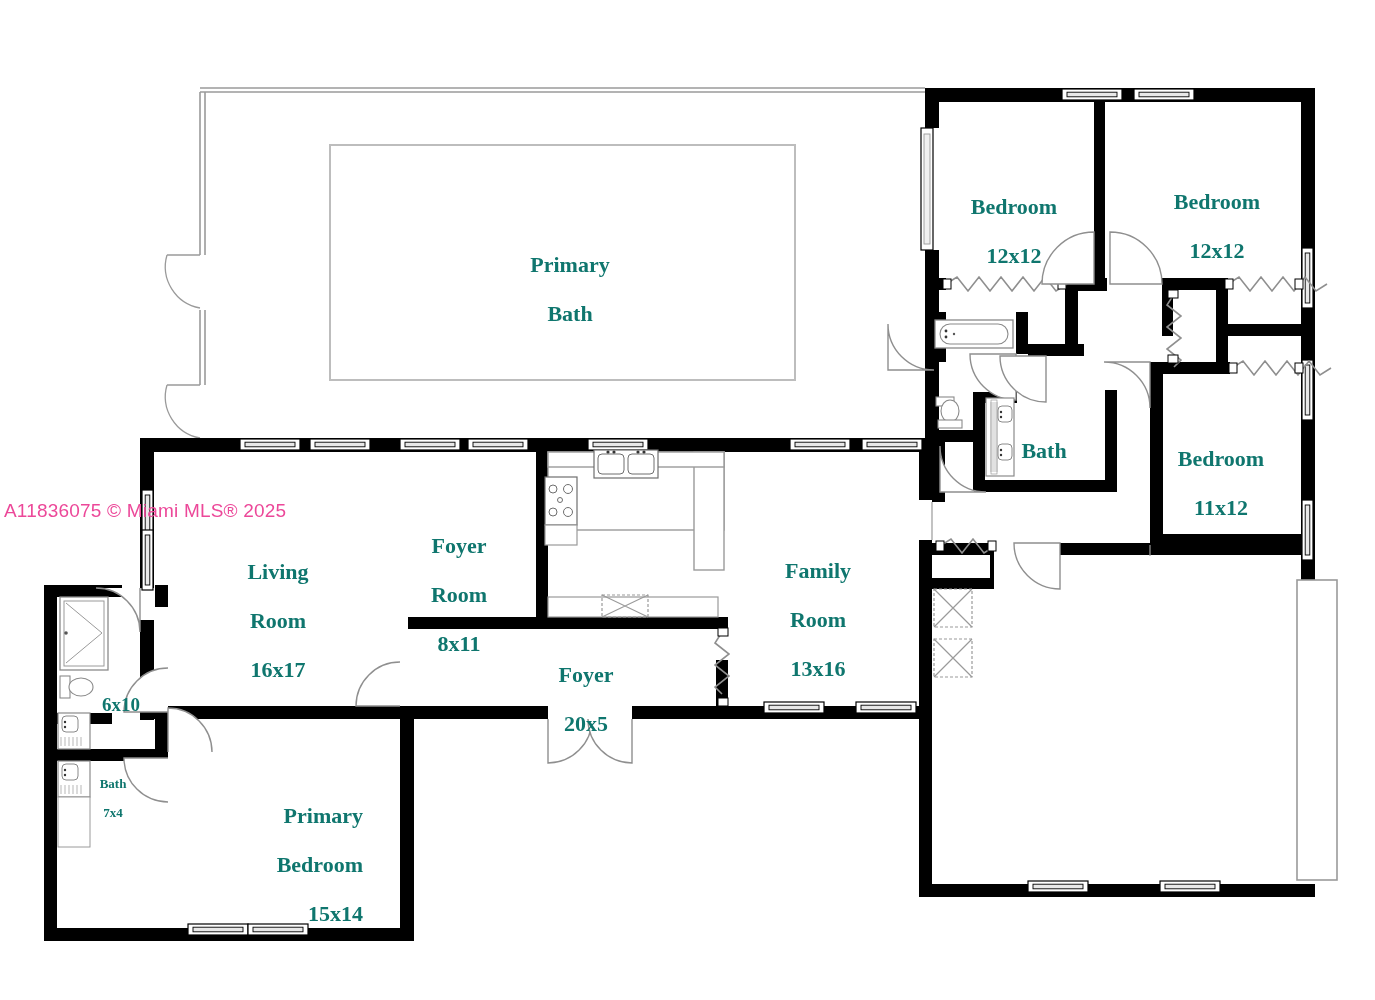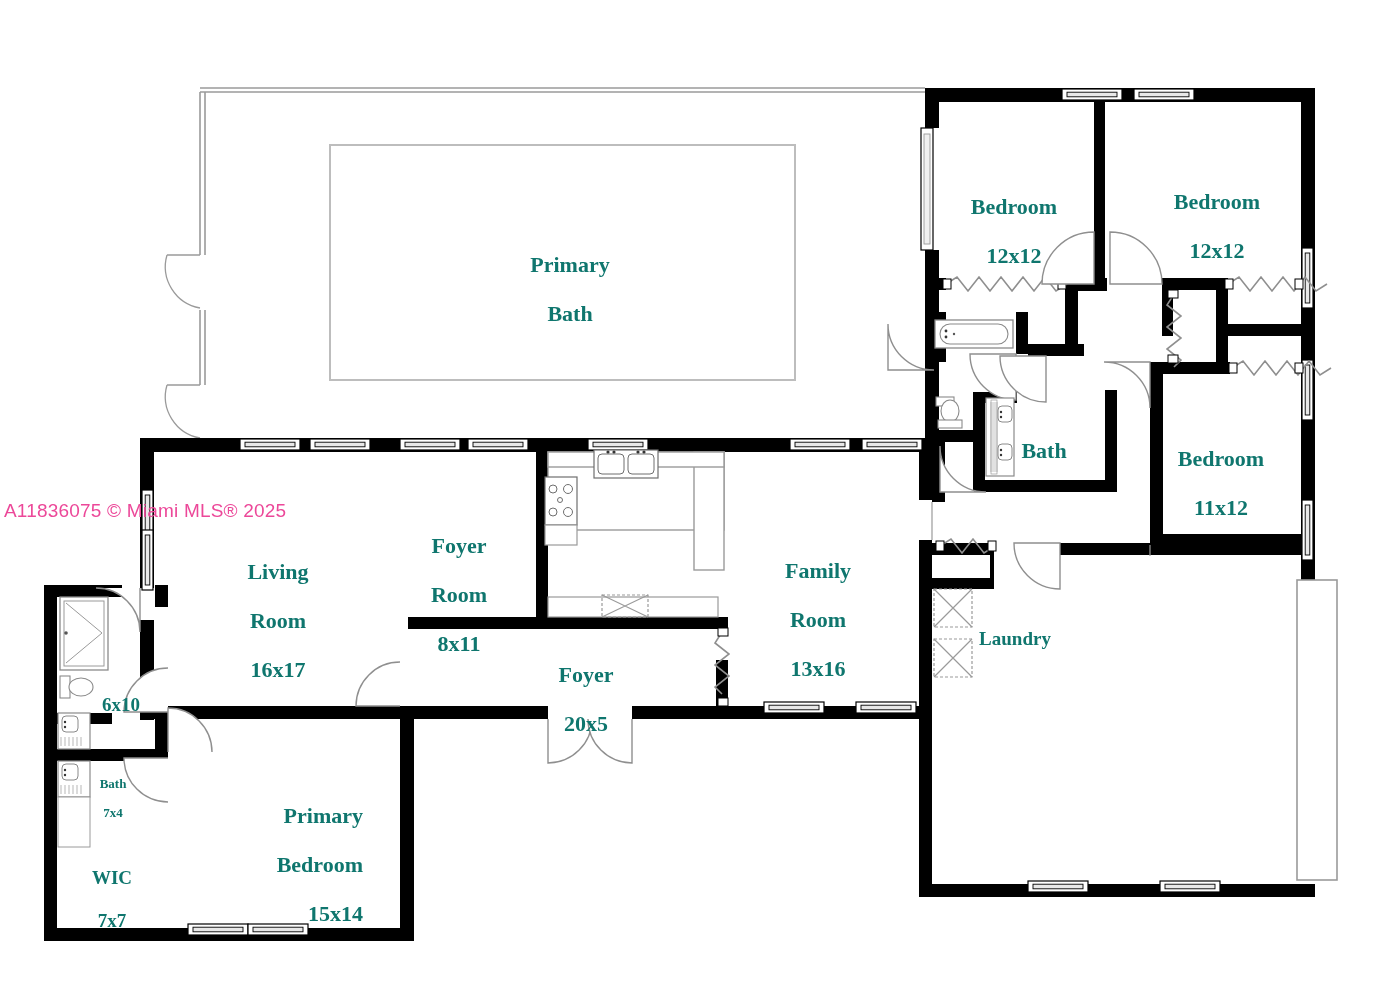--- a/index.html
+++ b/index.html
@@ -354,40 +354,33 @@
   <span>Family</span><br>
   <span>Room</span><br>
   <span>13x16</span>
 </div>
 
 <div class="rlabel sz24" style="left:516px;top:638px;width:140px;">
   <span>Foyer</span><br>
   <span>20x5</span>
 </div>
 
-<div class="rlabel sz20" style="left:950px;top:607px;width:130px;">
-  <span>Laundry</span>
-</div>
 
 
 <div class="rlabel sz24" style="left:213px;top:779px;width:150px;text-align:right;">
   <span>Primary</span><br>
   <span>Bedroom</span><br>
   <span>15x14</span>
 </div>
 
 <div class="rlabel sz20" style="left:85px;top:673px;width:72px;">
   <span>6x10</span>
 </div>
 
 <div class="rlabel sz13" style="left:82px;top:762px;width:62px;">
   <span>Bath</span><br>
   <span>7x4</span>
 </div>
 
-<div class="rlabel sz20" style="left:76px;top:846px;width:72px;">
-  <span>WIC</span><br>
-  <span>7x7</span>
-</div>
 
 <div class="wm">A11836075 © Miami MLS® 2025</div>
 
 </div>
 
 </body></html>

